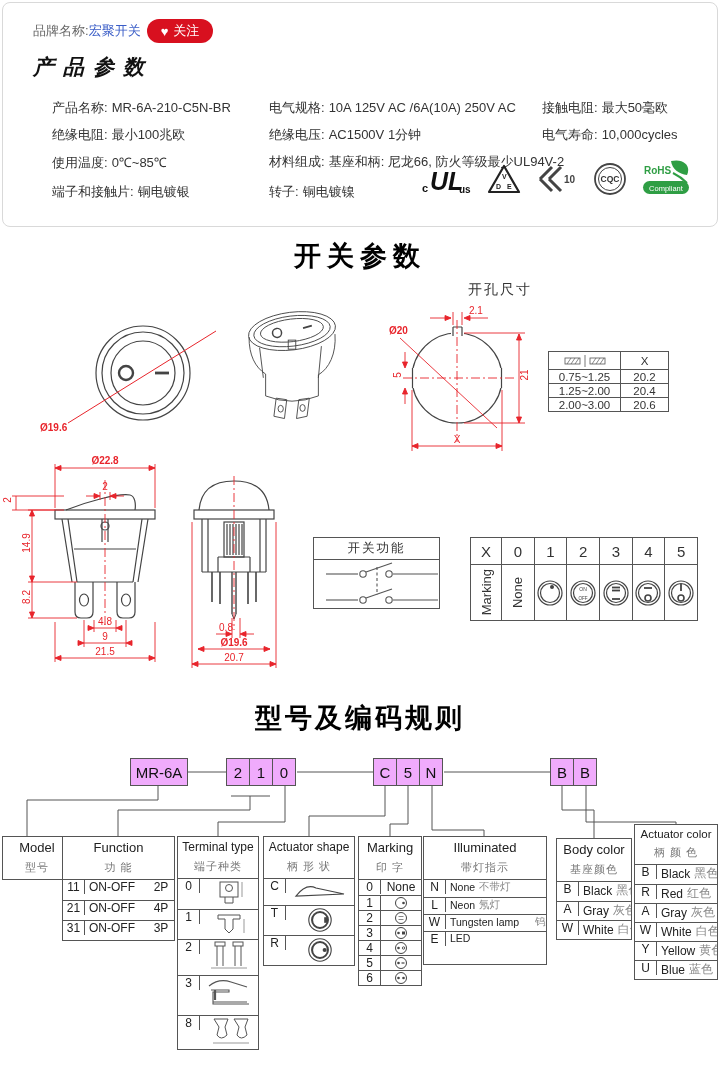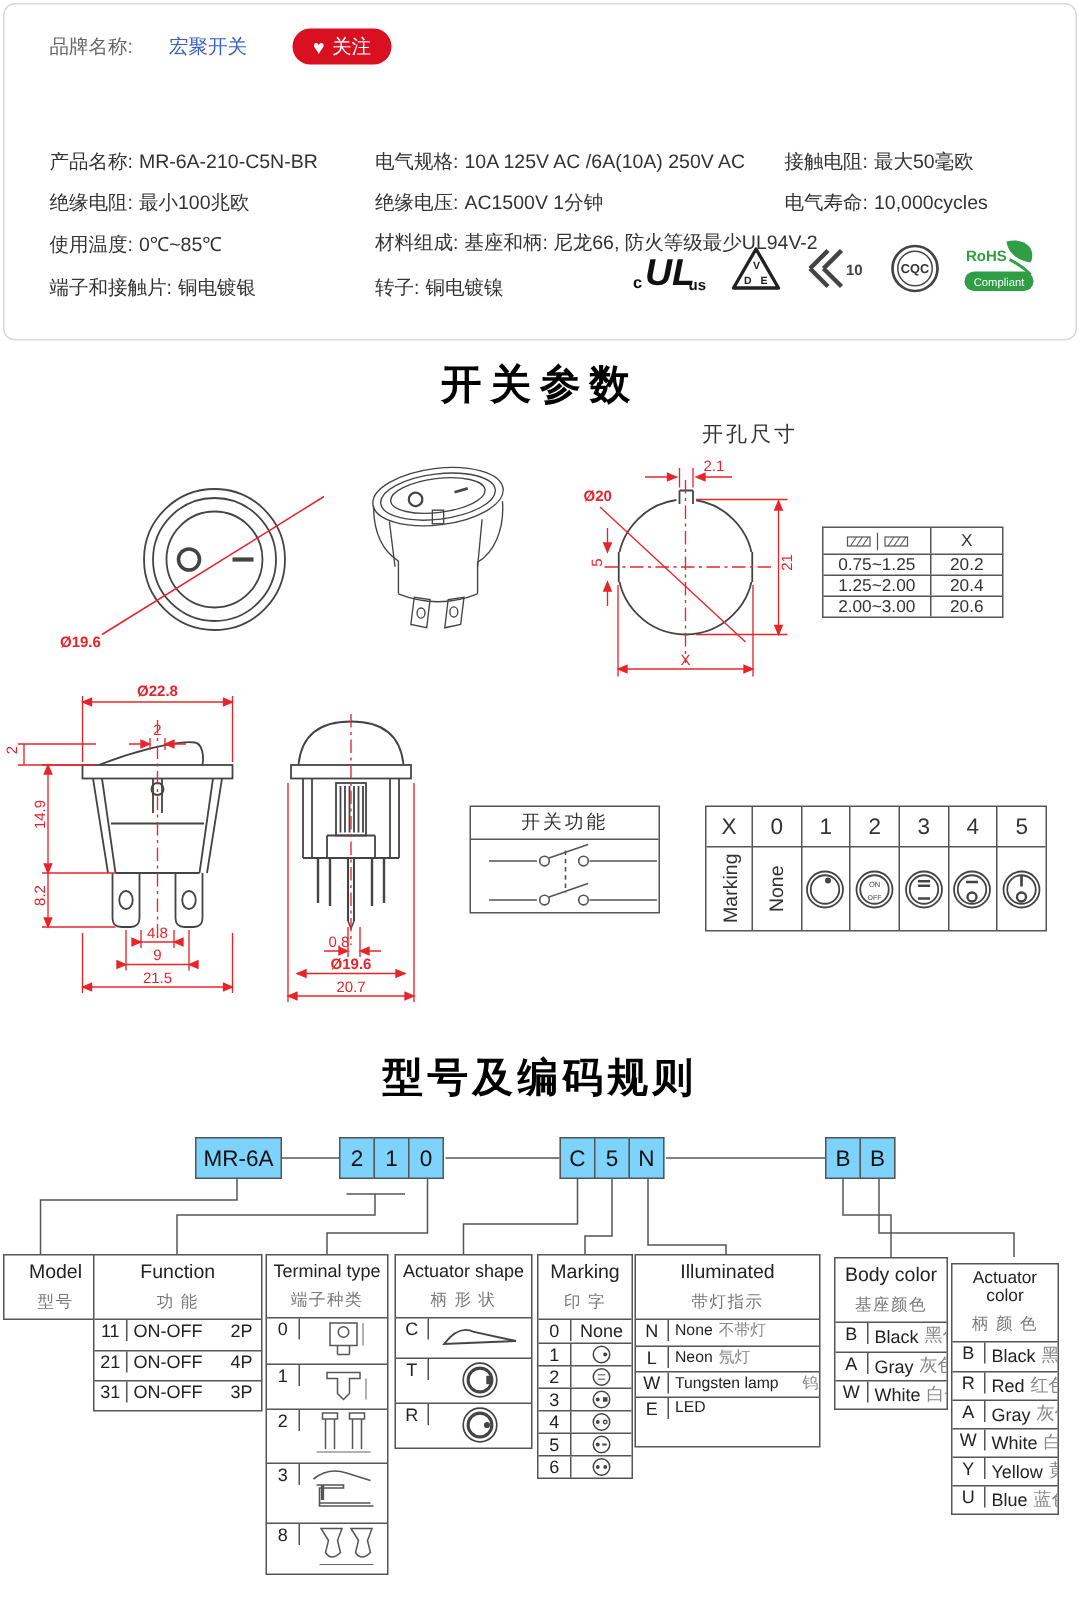--- a/index.html
+++ b/index.html
@@ -3,29 +3,29 @@
 <meta charset="utf-8">
 <style>
   * { margin:0; padding:0; box-sizing:border-box; }
   html,body { background:#fff; }
   body { width:720px; height:1066px; position:relative; font-family:"Liberation Sans", sans-serif; color:#333; overflow:hidden; }
   .abs { position:absolute; }
 
   
   .card { position:absolute; left:2px; top:2px; width:716px; height:225px;
           border:1px solid #d9d9d9; border-radius:8px; background:#fff; }
-  .brand-row { position:absolute; left:30px; top:16px; display:flex; align-items:center; gap:24px; font-size:13px; }
+  .brand-row { position:absolute; left:30px; top:16px; display:flex; align-items:center; gap:0; font-size:13px; }
   .brand-label { color:#666; }
   .brand-link { color:#3a5dc7; text-decoration:none; cursor:pointer; }
   .follow-btn { display:flex; align-items:center; gap:5px; background:#d8101f; color:#fff;
                 border:none; border-radius:13px; height:24px; padding:0 14px; font-size:13px; cursor:pointer; margin-left:6px; }
   .card-title { position:absolute; left:30px; top:50px; font-family:"DejaVu Serif", serif;
                 font-style:italic; font-weight:bold; font-size:21px; letter-spacing:9px; color:#111; }
   .pgrid { position:absolute; left:30px; top:92px; width:660px; height:125px; font-size:13px; }
-  .p-item { position:absolute; white-space:nowrap; }
+  .p-item { position:absolute; white-space:nowrap;margin-left:19px; }
   .p-label { color:#333; margin-right:4px; }
   .p-value { color:#333; }
   .certs { position:absolute; left:385px; top:60px; width:275px; height:48px;
            display:flex; align-items:center; justify-content:flex-end; gap:13px; }
 
   
   .sec-title { position:absolute; left:0; width:720px; text-align:center; font-size:27px;
                font-weight:bold; color:#000; letter-spacing:6px; }
   .hole-label { position:absolute; left:440px; top:281px; width:120px; text-align:center; font-size:14px; color:#333; letter-spacing:2px; }
 
@@ -44,21 +44,21 @@
   .xmark { position:absolute; left:470px; top:537px; width:228px; height:84px; border:1px solid #555;
            display:grid; grid-template-columns:30px repeat(6,1fr); grid-template-rows:26px 1fr; background:#fff; }
   .xm-cell { border-left:1px solid #555; border-top:1px solid #555; display:flex; align-items:center; justify-content:center; font-size:15px; }
   .xm-cell.first-col { border-left:none; }
   .xm-cell.head-row { border-top:none; }
   .vert { writing-mode:vertical-rl; transform:rotate(180deg); font-size:13px; }
 
   
   .codebox { position:absolute; display:flex; font-size:15px; color:#111; }
   .codecell { width:24px; height:28px; border:1px solid #555; margin-left:-1px;
-              display:flex; align-items:center; justify-content:center; background:#7dd3fc; }
+              display:flex; align-items:center; justify-content:center; background:#f0abfc; }
   .codecell:first-child { margin-left:0; }
   .modelbox { width:58px; }
 
   
   .btable { position:absolute; border:1px solid #555; background:#fff; font-size:12px; color:#222; }
   .bt-head { border-bottom:1px solid #555; text-align:center; padding:3px 1px 4px; }
   .bt-title { font-size:13px; color:#222; }
   .bt-sub { font-size:11px; color:#777; letter-spacing:1px; margin-top:5px; }
   .bt-row { display:flex; align-items:flex-start; }
   .bt-row + .bt-row { border-top:1px solid #555; }
@@ -79,20 +79,21 @@
 
 <div class="card">
   <div class="brand-row">
     <span class="brand-label">品牌名称:</span>
     <a class="brand-link">宏聚开关</a>
     <button class="follow-btn">
       <span>♥</span>
       <span>关注</span>
     </button>
   </div>
+  <div class="card-title">产品参数</div>
 
   <div class="pgrid">
     <div class="p-item" style="left:0;top:4px"><span class="p-label">产品名称:</span><span class="p-value">MR-6A-210-C5N-BR</span></div>
     <div class="p-item" style="left:217px;top:4px"><span class="p-label">电气规格:</span><span class="p-value">10A  125V  AC /6A(10A) 250V  AC</span></div>
     <div class="p-item" style="left:490px;top:4px"><span class="p-label">接触电阻:</span><span class="p-value">最大50毫欧</span></div>
     <div class="p-item" style="left:0;top:31px"><span class="p-label">绝缘电阻:</span><span class="p-value">最小100兆欧</span></div>
     <div class="p-item" style="left:217px;top:31px"><span class="p-label">绝缘电压:</span><span class="p-value">AC1500V 1分钟</span></div>
     <div class="p-item" style="left:490px;top:31px"><span class="p-label">电气寿命:</span><span class="p-value">10,000cycles</span></div>
     <div class="p-item" style="left:0;top:58px"><span class="p-label">使用温度:</span><span class="p-value">0℃~85℃</span></div>
     <div class="p-item" style="left:217px;top:58px"><span class="p-label">材料组成:</span><span class="p-value">基座和柄: 尼龙66, 防火等级最少UL94V-2</span></div>
@@ -689,21 +690,21 @@
   </div>
   <div class="bt-row" style="height:19px">
     <div class="bt-code">W</div>
     <div class="bt-val">
         <span>White</span>
         <span class="cjk-gray">白色</span>
       </div>
   </div>
 </div>
 
-<div class="btable" style="left:634px;top:842px;width:72px">
+<div class="btable" style="left:634px;top:824px;width:84px">
   <div class="bt-head">
     <div class="bt-title" style="font-size:11.5px">Actuator color</div>
     <div class="bt-sub">柄 颜 色</div>
   </div>
   <div class="bt-row" style="height:19px">
     <div class="bt-code">B</div>
     <div class="bt-val">
         <span>Black</span>
         <span class="cjk-gray">黑色</span>
       </div>

